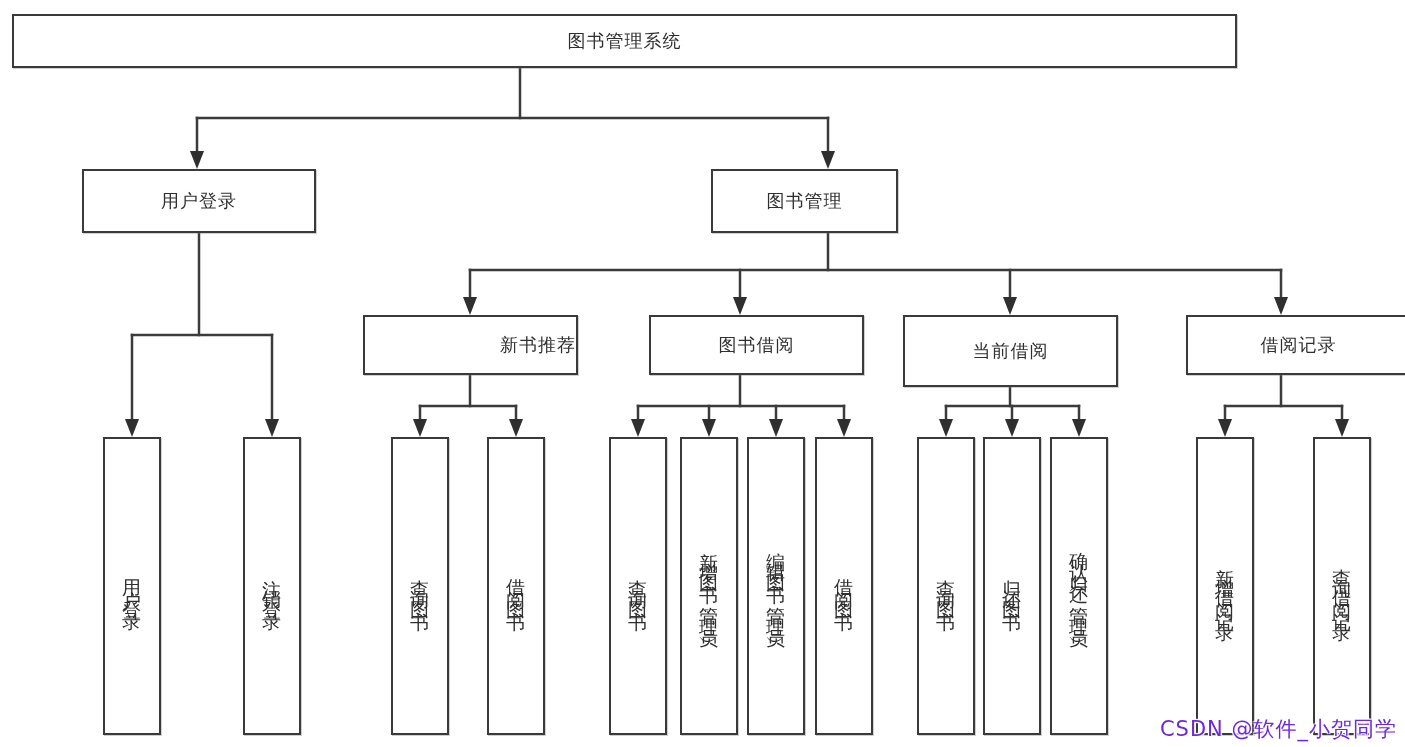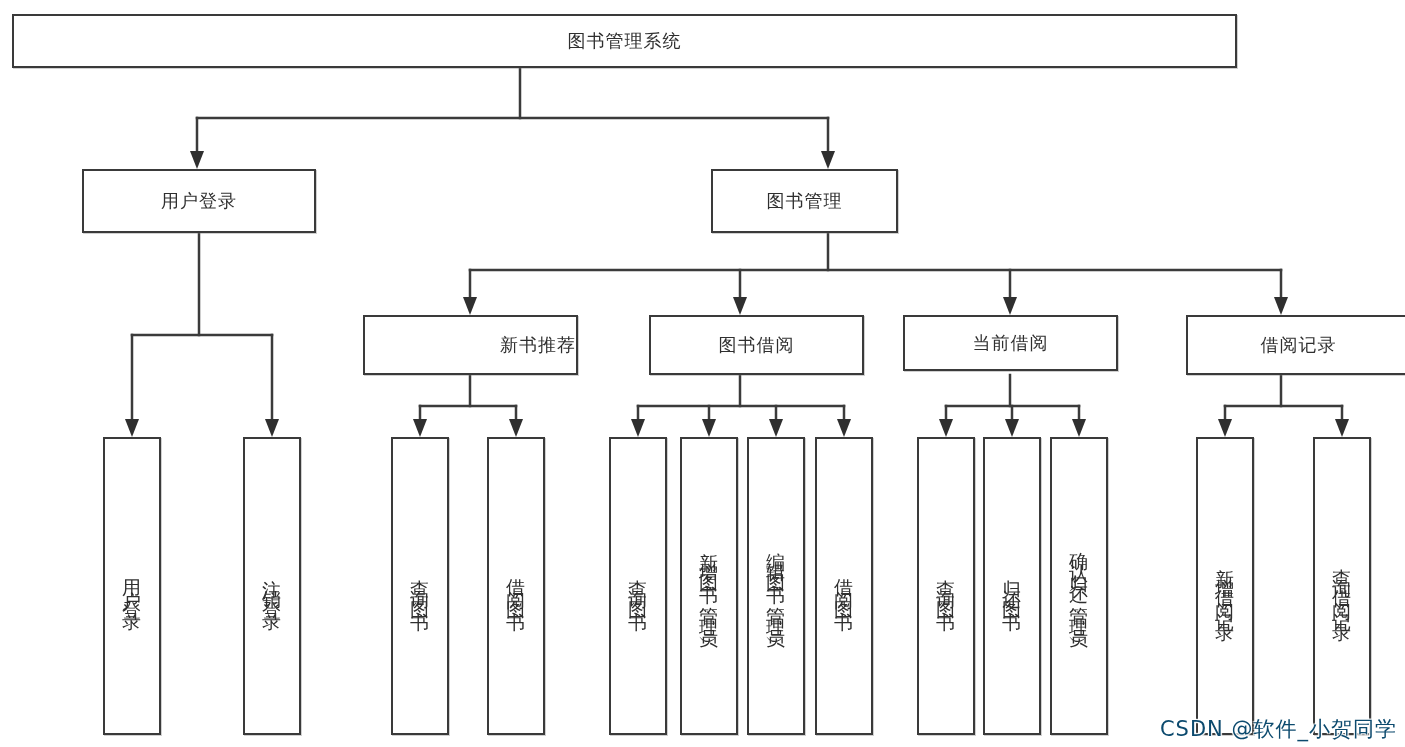--- a/index.html
+++ b/index.html
@@ -42,21 +42,21 @@
     font-size: 19px;
     letter-spacing: 11px;
     line-height: 1;
   }
   .watermark {
     position: absolute;
     right: 8px;
     bottom: 4px;
     z-index: 3;
     font-size: 21px;
-    color: #0c4a6e;
+    color: #6d28d9;
     letter-spacing: 1px;
     text-shadow: 1px 1px 1px #ffffff, -1px -1px 1px #ffffff, 1px -1px 1px #ffffff, -1px 1px 1px #ffffff;
     white-space: nowrap;
   }
 </style>
 </head>
 <body>
 
 <div class="canvas">
 
@@ -143,21 +143,21 @@
   <div class="box hbox" style="left:711px; top:169px; width:187px; height:64px;">
     <span>图书管理</span>
   </div>
 
   <div class="box hbox" style="left:363px; top:315px; width:215px; height:60px;justify-content:flex-end;">
     <span>新书推荐</span>
   </div>
   <div class="box hbox" style="left:633px; top:315px; width:215px; height:60px;margin-left:16px;">
     <span>图书借阅</span>
   </div>
-  <div class="box hbox" style="left:903px; top:315px; width:215px; height:56px;">
+  <div class="box hbox" style="left:903px; top:315px; width:215px; height:72px;">
     <span>当前借阅</span>
   </div>
   <div class="box hbox" style="left:1186px; top:315px; width:225px; height:60px;">
     <span>借阅记录</span>
   </div>
 
   <div class="box vbox" style="left:103px; top:437px; width:58px; height:298px;">
     <span>用户登录</span>
   </div>
   <div class="box vbox" style="left:243px; top:437px; width:58px; height:298px;">

